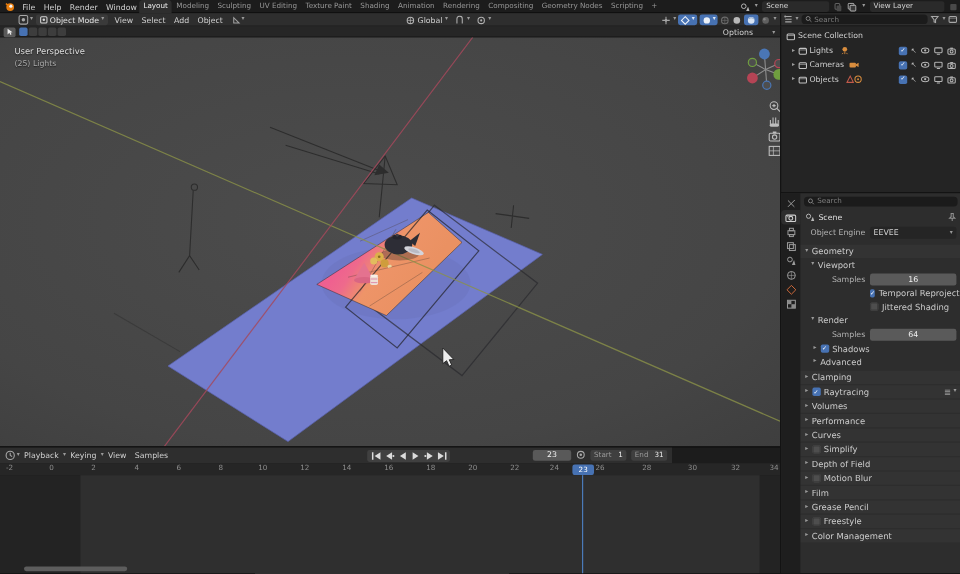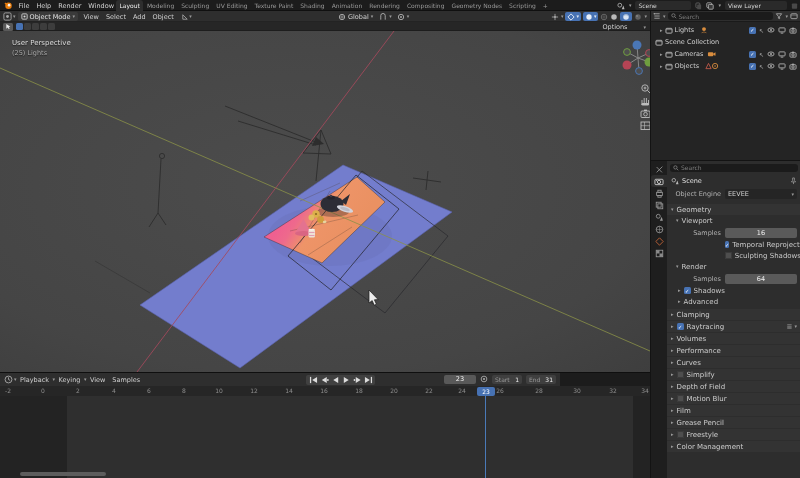--- a/index.html
+++ b/index.html
@@ -141,21 +141,21 @@
       </span>
       <span class="i dim-ic">
         <svg width="7" height="8" viewBox="0 0 8 9">
             <rect x="1" y="1.5" width="6" height="6" rx="1" fill="#6e6e6e"></rect>
           </svg>
       </span>
     </div>
   </div>
 
   <div id="vp-header" class="abs">
-    <div class="row" style="height:11px;padding-left:2px">
+    <div class="row" style="height:11px;padding-left:14px">
       <span class="i" style="width:11px">
         <svg width="9" height="9" viewBox="0 0 10 10">
             <rect x="1" y="1" width="8" height="8" rx="1.5" fill="none" stroke="#a8a8a8"></rect>
             <circle cx="5" cy="5" r="1.6" fill="#a8a8a8"></circle>
           </svg>
       </span>
       <span class="caret">▾</span>
       <span class="mode-btn">
         <svg width="7" height="7" viewBox="0 0 8 8">
             <rect x="1" y="1" width="6" height="6" rx="1" fill="none" stroke="#d8d8d8"></rect>
@@ -396,20 +396,29 @@
 
       <g transform="translate(369,259)">
         <path d="M0,0 L0,13 L3.2,10.6 L5.2,15.2 L7.4,14.2 L5.4,9.8 L9.2,9.6 Z" fill="#ededed" stroke="#1a1a1a" stroke-width="0.7"></path>
       </g>
     </svg>
     <span id="vp-label1" class="abs">User Perspective</span>
     <span id="vp-label2" class="abs">(25) Lights</span>
   </div>
 
   <div id="outliner" class="abs">
+    <div class="orow">
+      <span class="i">
+        <svg width="8" height="7" viewBox="0 0 9 8">
+            <rect x="1" y="1.5" width="7" height="5.5" rx="1" fill="none" stroke="#c2c2c2"></rect>
+            <path d="M1,3 h7" stroke="#c2c2c2" stroke-width=".6"></path>
+          </svg>
+      </span>
+      <span>Scene Collection</span>
+    </div>
     <div class="orow" style="padding-left:9px">
       <span class="caret">▸</span>
       <span class="i">
         <svg width="8" height="7" viewBox="0 0 9 8">
             <rect x="1" y="1.5" width="7" height="5.5" rx="1" fill="none" stroke="#c2c2c2"></rect>
             <path d="M1,3 h7" stroke="#c2c2c2" stroke-width=".6"></path>
           </svg>
       </span>
       <span>Lights</span>
       <span class="i" style="margin-left:4px">
@@ -437,29 +446,20 @@
           </span>
         <span class="i">
             <svg width="8" height="7" viewBox="0 0 9 8">
               <rect x="1" y="2" width="7" height="5" rx="1" fill="none" stroke="#b5b5b5"></rect>
               <circle cx="4.5" cy="4.5" r="1.4" fill="none" stroke="#b5b5b5"></circle>
               <rect x="3.2" y="0.8" width="2.6" height="1.2" fill="#b5b5b5"></rect>
             </svg>
           </span>
       </span>
     </div>
-    <div class="orow">
-      <span class="i">
-        <svg width="8" height="7" viewBox="0 0 9 8">
-            <rect x="1" y="1.5" width="7" height="5.5" rx="1" fill="none" stroke="#c2c2c2"></rect>
-            <path d="M1,3 h7" stroke="#c2c2c2" stroke-width=".6"></path>
-          </svg>
-      </span>
-      <span>Scene Collection</span>
-    </div>
     <div class="orow" style="padding-left:9px">
       <span class="caret">▸</span>
       <span class="i">
         <svg width="8" height="7" viewBox="0 0 9 8">
             <rect x="1" y="1.5" width="7" height="5.5" rx="1" fill="none" stroke="#c2c2c2"></rect>
             <path d="M1,3 h7" stroke="#c2c2c2" stroke-width=".6"></path>
           </svg>
       </span>
       <span>Cameras</span>
       <span class="i" style="margin-left:2px">
@@ -636,21 +636,21 @@
         </span>
       </div>
       <div class="cbrow">
         <span class="cb on">
             <span>✓</span>
           </span>
         <span>Temporal Reprojecti...</span>
       </div>
       <div class="cbrow">
         <span class="cb off"></span>
-        <span>Sculpting Shadows</span>
+        <span>Jittered Shading</span>
       </div>
       <div class="subhead">
         <span class="caret">▾</span>
         <span>Render</span>
       </div>
       <div class="prow" style="flex:0 0 13px">
         <span class="flabel">Samples</span>
         <span class="widget slider">
           <span>64</span>
         </span>

